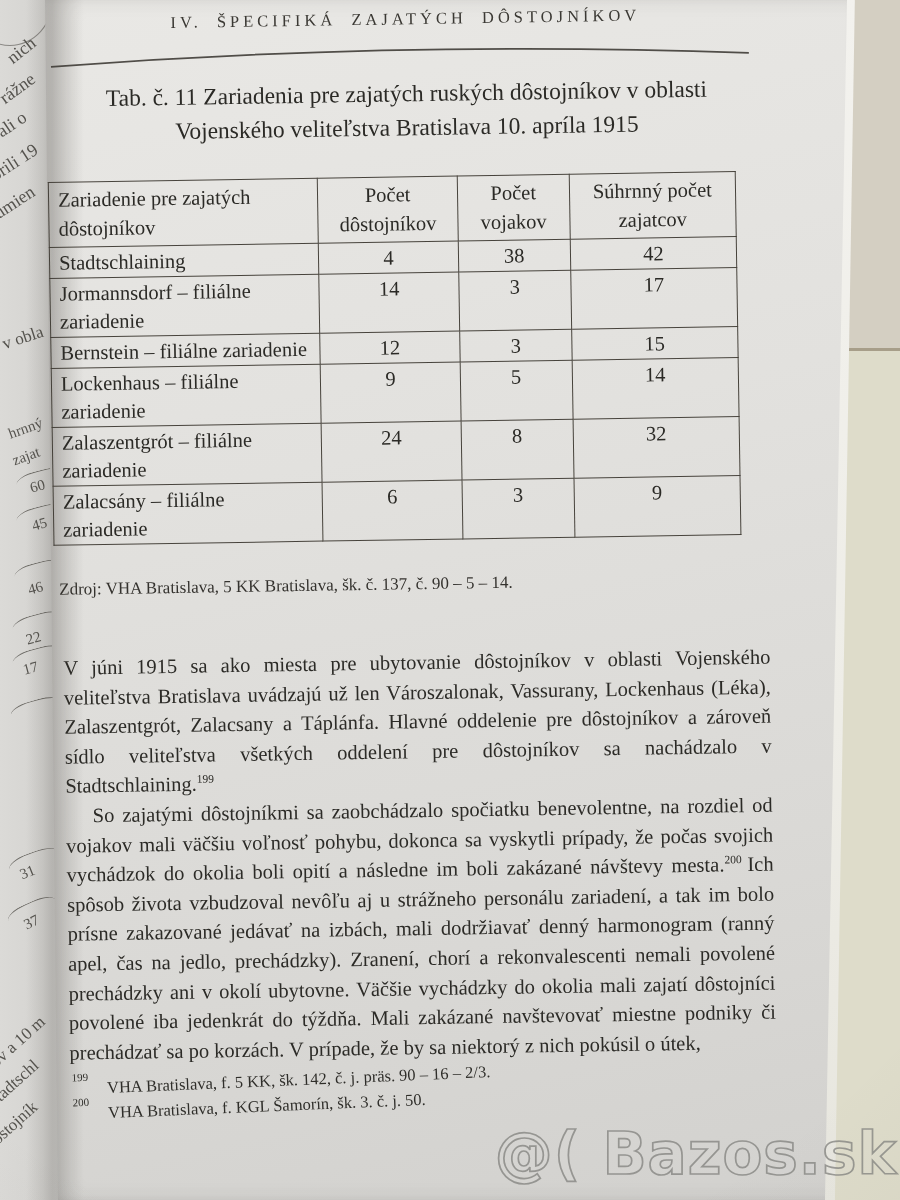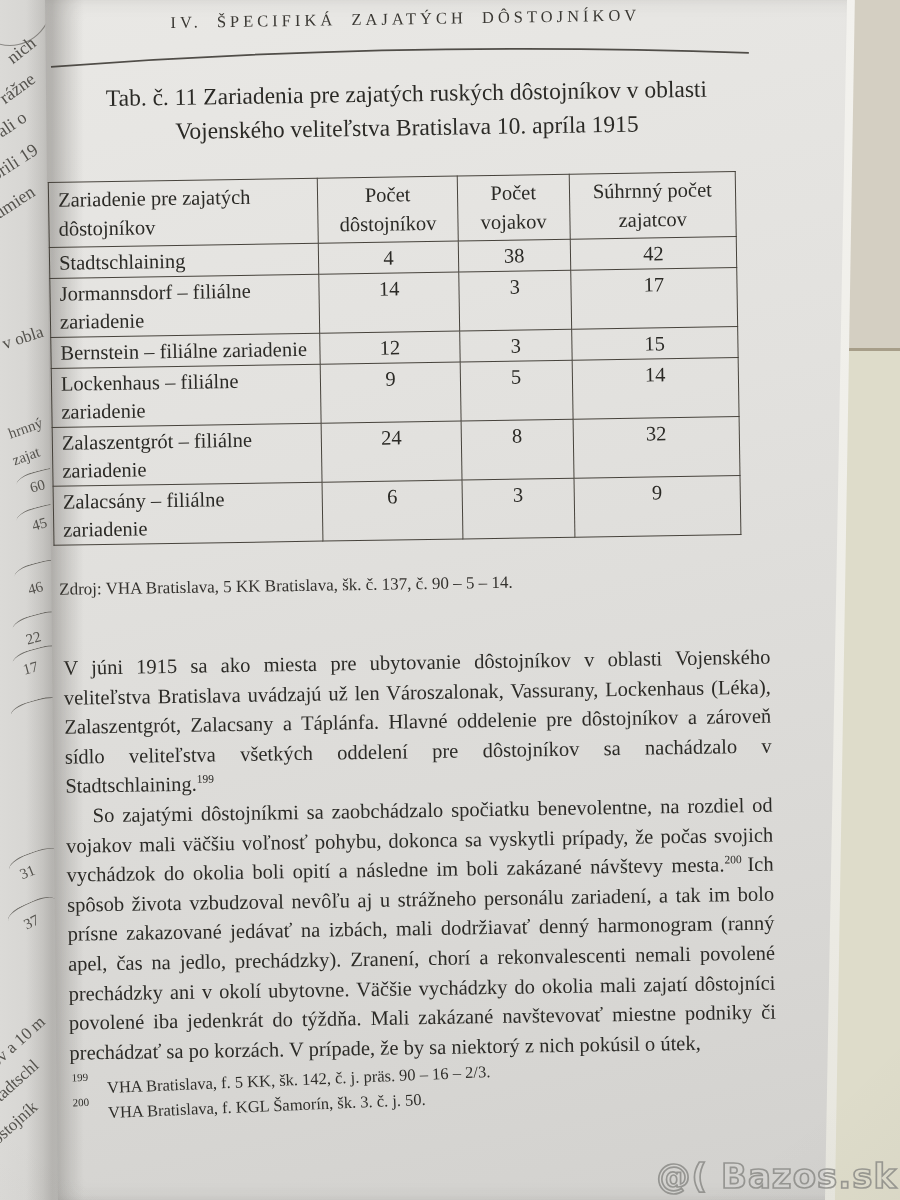--- a/index.html
+++ b/index.html
@@ -59,22 +59,22 @@
   .footnotes{margin-top:9px;font-size:16.5px;line-height:25px;text-align:left;
     transform:rotate(-1.5deg);transform-origin:0 100%;color:#2f2e2a;}
   .footnote{position:relative;padding-left:38px;}
   .footnote sup{position:absolute;left:3px;top:1px;font-size:11px;}
 
   .spine-shadow{position:absolute;left:26px;top:0;width:58px;height:1200px;pointer-events:none;
     background:linear-gradient(90deg,rgba(56,52,46,0) 0%,rgba(56,52,46,0.16) 45%,rgba(56,52,46,0.09) 72%,rgba(56,52,46,0) 100%);}
   .vignette{position:absolute;left:0;top:0;width:900px;height:1200px;pointer-events:none;
     background:radial-gradient(125% 105% at 45% 40%,rgba(0,0,0,0) 62%,rgba(40,38,34,0.09) 100%);}
 
-  .watermark{position:absolute;right:3px;bottom:4px;
-    font-family:"DejaVu Sans",sans-serif;font-weight:bold;font-size:34px;letter-spacing:1px;
+  .watermark{position:absolute;right:3px;bottom:12px;
+    font-family:"DejaVu Sans",sans-serif;font-weight:bold;font-size:58px;letter-spacing:1px;
     color:rgba(225,225,220,0.12);-webkit-text-stroke:1.7px rgba(132,132,128,0.78);white-space:nowrap;margin-top:44px;}
 </style>
 </head>
 <body>
 
 <div class="scene">
 
   <div class="bg-upper"></div>
   <div class="bg-line"></div>
   <div class="bg-lower"></div>

